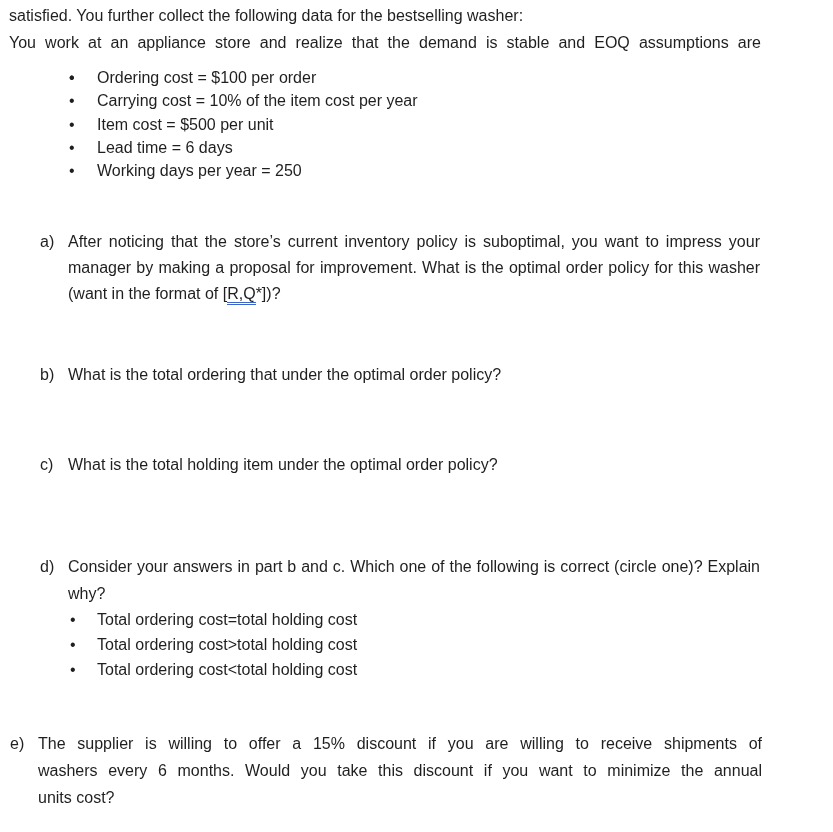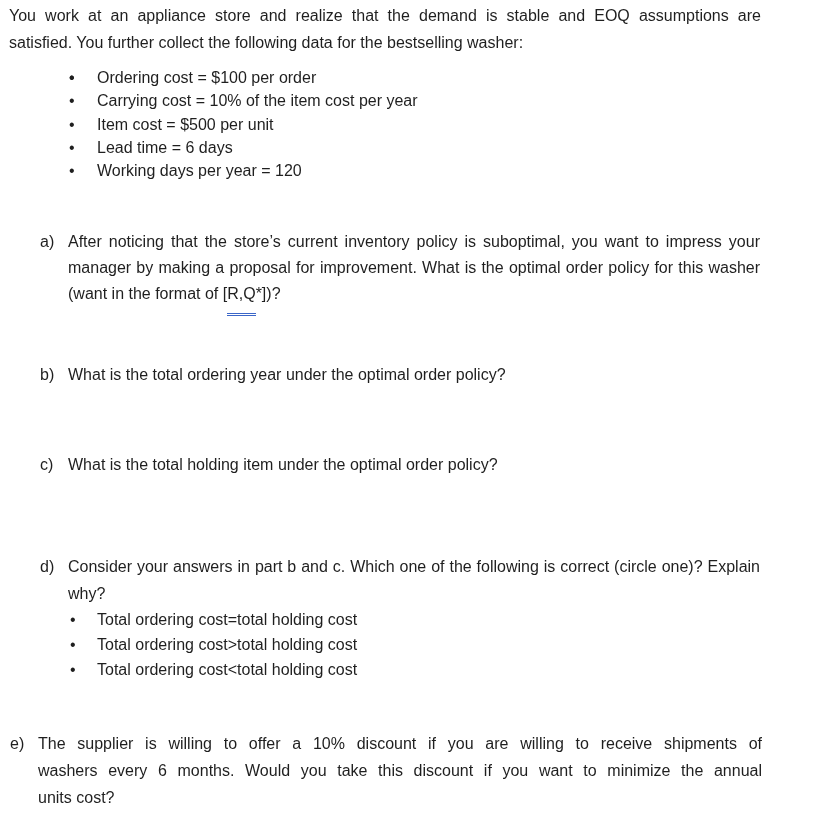--- a/index.html
+++ b/index.html
@@ -22,28 +22,28 @@
   .qlabel { position: absolute; left: 0; top: 0; }
   .qbody { margin-left: 28px; }
   .sec-a { left: 40px; top: 229px; width: 720px; }
   .sec-b { left: 40px; top: 362px; width: 720px; }
   .sec-c { left: 40px; top: 452px; width: 720px; }
   .sec-d { left: 40px; top: 553px; width: 720px; line-height: 27px; }
   .opts { line-height: 25.2px; }
   .opt { position: relative; padding-left: 29px; }
   .opt .dot { left: 2px; }
   .sec-e { left: 10px; top: 730px; width: 752px; line-height: 27px; }
-  .rq { border-bottom: 3px double #3b66c8; padding-bottom: 11px; }
+  .rq { border-bottom: 3px double #3b66c8; padding-bottom: 0px; }
 </style>
 </head>
 <body style="background: rgb(255, 255, 255); color: rgb(31, 31, 31);">
 
 <div class="intro">
+  <div class="ln">satisfied. You further collect the following data for the bestselling washer:</div>
   <div class="ln just">You work at an appliance store and realize that the demand is stable and EOQ assumptions are</div>
-  <div class="ln">satisfied. You further collect the following data for the bestselling washer:</div>
 </div>
 
 <div class="blist">
   <div class="bitem">
     <span class="dot">•</span>
   </div>
   <div class="bitem">
     <span class="dot">•</span>
     <span>Ordering cost = $100 per order</span>
   </div>
@@ -54,37 +54,37 @@
   <div class="bitem">
     <span class="dot">•</span>
     <span>Item cost = $500 per unit</span>
   </div>
   <div class="bitem">
     <span class="dot">•</span>
     <span>Lead time = 6 days</span>
   </div>
   <div class="bitem">
     <span class="dot">•</span>
-    <span>Working days per year = 120</span>
+    <span>Working days per year = 250</span>
   </div>
 </div>
 
 <div class="sec sec-a">
   <span class="qlabel">a)</span>
   <div class="qbody">
     <div class="ln just">After noticing that the store’s current inventory policy is suboptimal, you want to impress your</div>
     <div class="ln just">manager by making a proposal for improvement. What is the optimal order policy for this washer</div>
     <div class="ln"><span>(want in the format of [</span><span class="rq" style="border-bottom-color: rgb(59, 102, 200);">R,Q</span><span>*])?</span></div>
   </div>
 </div>
 
 <div class="sec sec-b">
   <span class="qlabel">b)</span>
   <div class="qbody">
-    <div class="ln">What is the total ordering year under the optimal order policy?</div>
+    <div class="ln">What is the total ordering that under the optimal order policy?</div>
   </div>
 </div>
 
 <div class="sec sec-c">
   <span class="qlabel">c)</span>
   <div class="qbody">
     <div class="ln">What is the total holding item under the optimal order policy?</div>
   </div>
 </div>
 
@@ -106,17 +106,17 @@
         <span class="dot">•</span>
         <span>Total ordering cost&lt;total holding cost</span>
       </div>
     </div>
   </div>
 </div>
 
 <div class="sec sec-e">
   <span class="qlabel">e)</span>
   <div class="qbody">
-    <div class="ln just">The supplier is willing to offer a 10% discount if you are willing to receive shipments of</div>
+    <div class="ln just">The supplier is willing to offer a 15% discount if you are willing to receive shipments of</div>
     <div class="ln just">washers every 6 months. Would you take this discount if you want to minimize the annual</div>
     <div class="ln">units cost?</div>
   </div>
 </div>
 
 </body></html>

